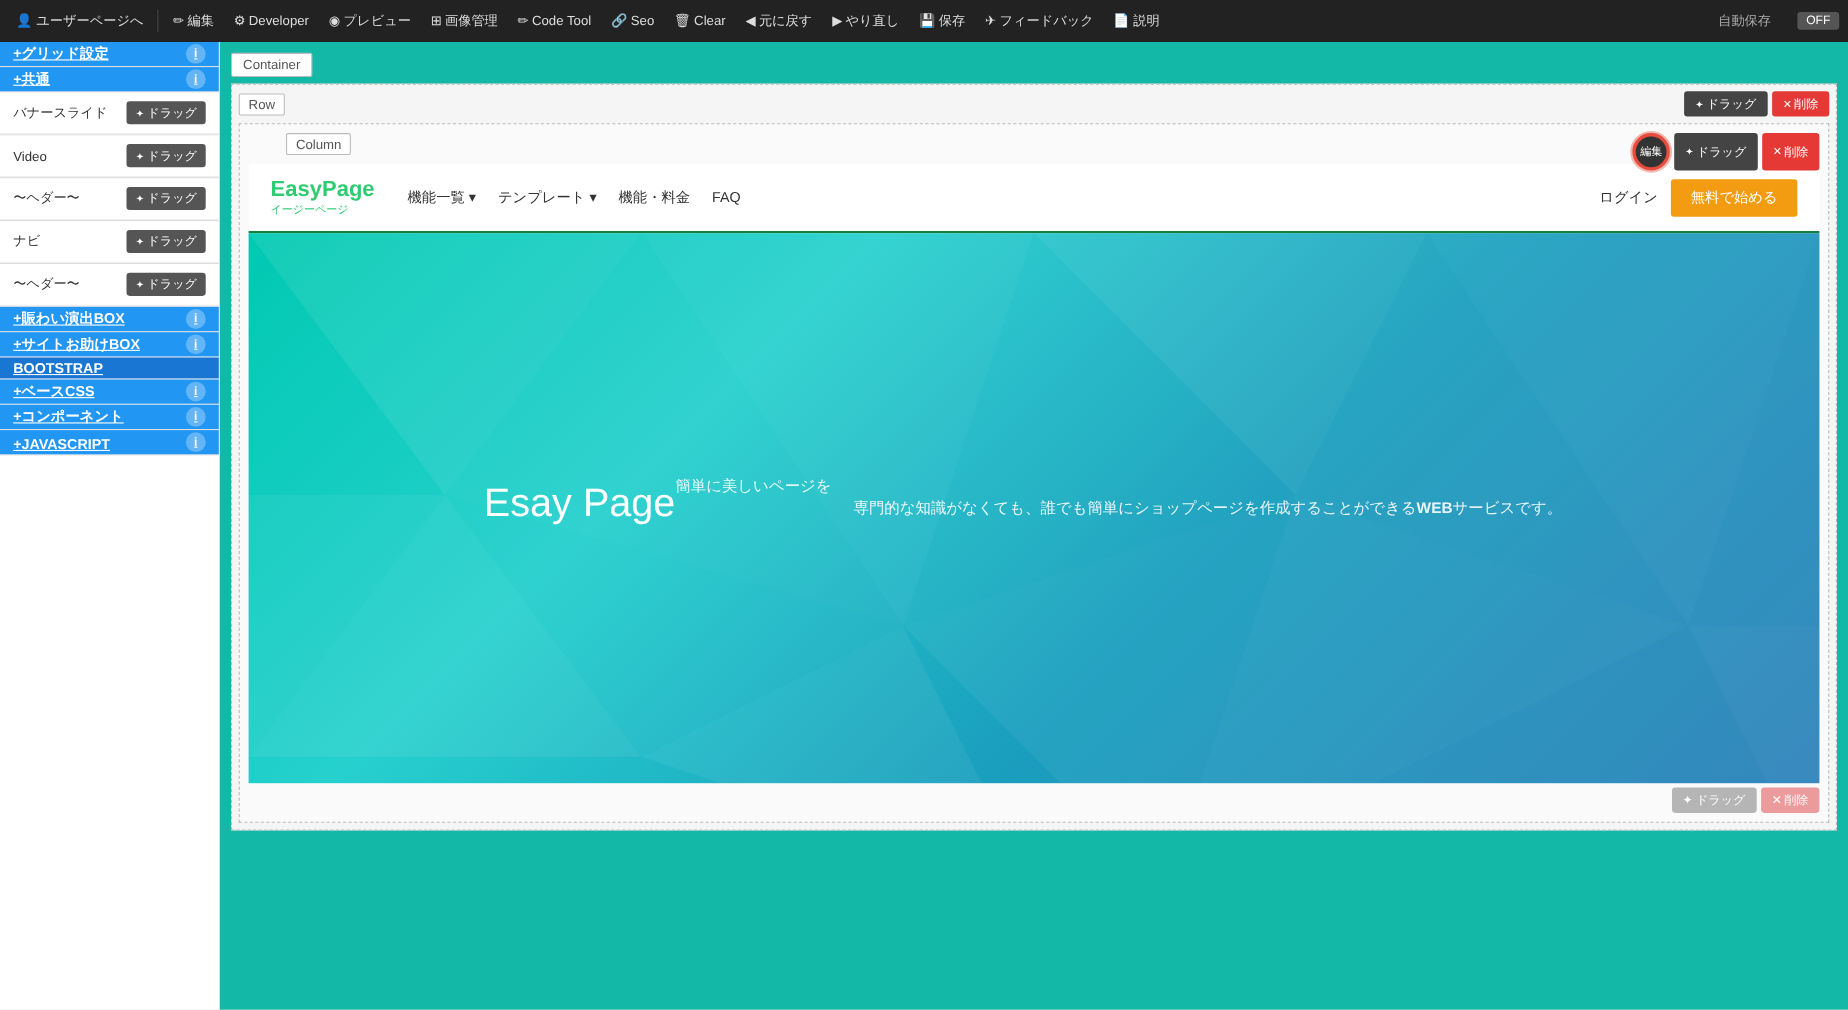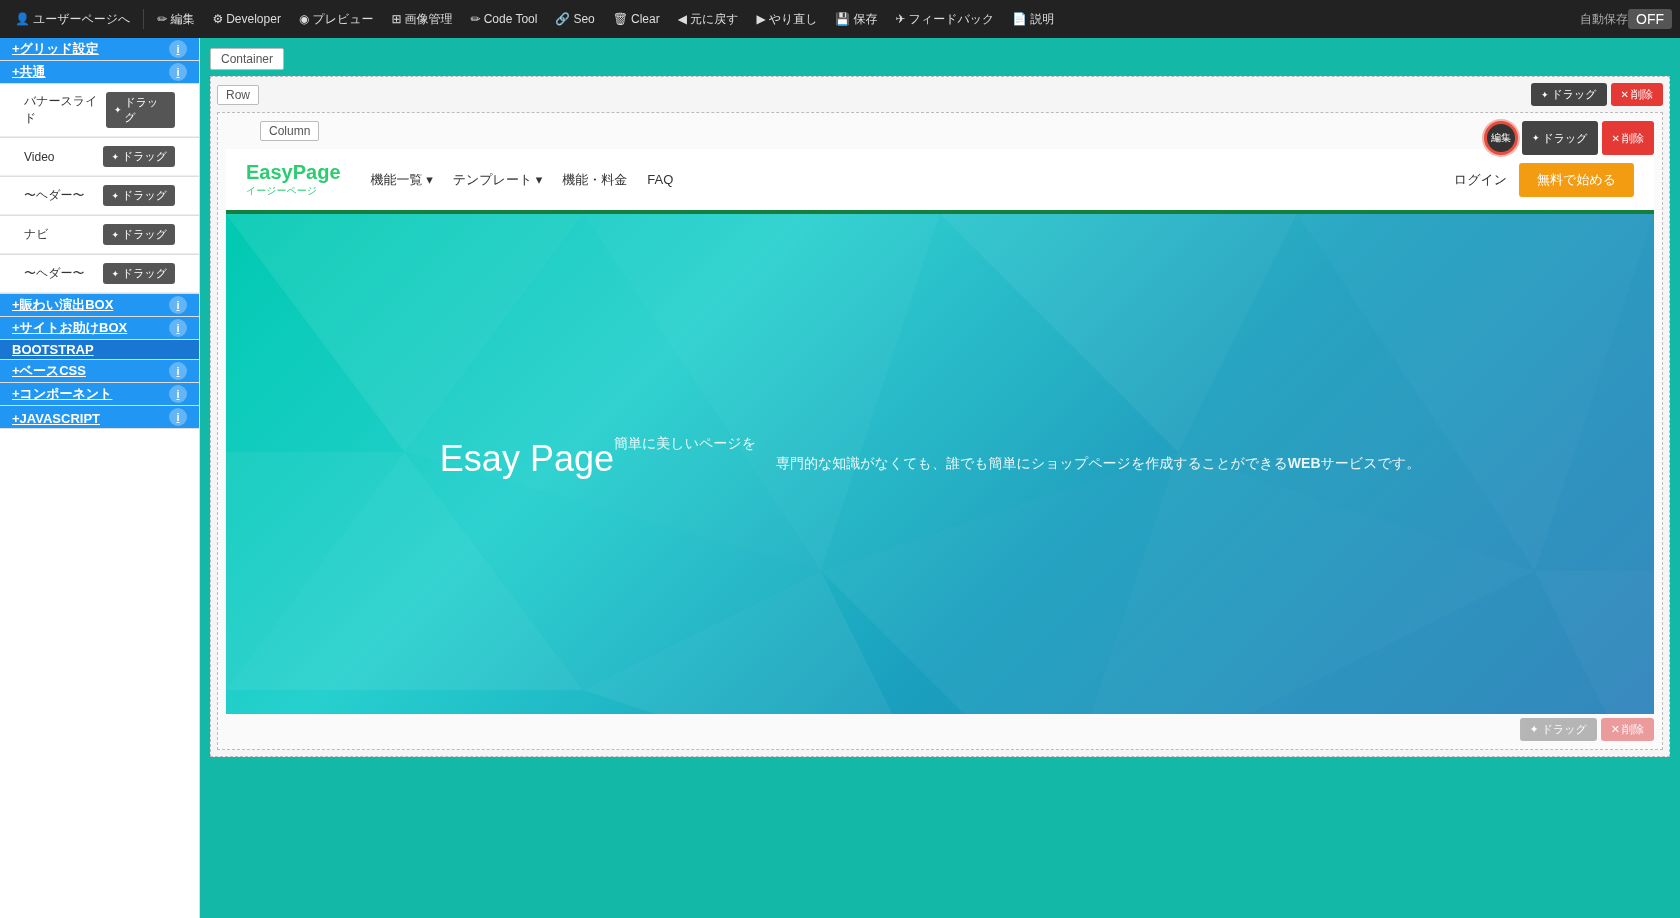--- a/index.html
+++ b/index.html
@@ -26,29 +26,29 @@
       display: flex;
       align-items: center;
       gap: 3px;
       white-space: nowrap;
     }
     .toolbar-divider { width: 1px; background: #444; height: 20px; margin: 0 2px; }
     .toolbar-right {
       margin-left: auto;
       display: flex;
       align-items: center;
-      gap: 0;
+      gap: 24px;
     }
     .autosave-label { color: #aaa; font-size: 12px; }
     .autosave-toggle {
       background: #555;
       color: #fff;
       border-radius: 3px;
       padding: 2px 8px;
-      font-size: 14px;
+      font-size: 11px;
     }
 
     
     #layout {
       display: flex;
       margin-top: 38px;
       height: calc(918px - 38px);
     }
 
     
@@ -83,21 +83,21 @@
       display: flex;
       align-items: center;
       justify-content: center;
       font-size: 11px;
       font-weight: bold;
     }
     .sidebar-item-row {
       display: flex;
       align-items: center;
       justify-content: space-between;
-      padding: 8px 24px;
+      padding: 8px 12px;
       border-bottom: 1px solid #eee;
     }
     .sidebar-item-label { color: #333; font-size: 12px; }
     .drag-btn {
       background: #555;
       color: #fff;
       border-radius: 3px;
       padding: 3px 8px;
       font-size: 11px;
       cursor: grab;
@@ -219,21 +219,21 @@
       cursor: pointer;
       box-shadow: 0 0 0 2px rgba(231,76,60,0.4);
     }
 
     
     .navbar-preview {
       background: #fff;
       padding: 12px 20px;
       display: flex;
       align-items: center;
-      border-bottom: 4px solid #15803d;
+      border-bottom: 2px solid #15803d;
       margin-bottom: 0;
     }
     .brand-text { color: #2ecc71; font-size: 20px; font-weight: bold; }
     .brand-sub { color: #2ecc71; font-size: 10px; display: block; }
     .nav-links { display: flex; align-items: center; gap: 20px; margin-left: 30px; color: #333; font-size: 13px; }
     .nav-links span { cursor: pointer; }
     .nav-links .dropdown::after { content: ' ▾'; }
     .nav-right { margin-left: auto; display: flex; align-items: center; gap: 12px; }
     .btn-login { color: #333; font-size: 13px; cursor: pointer; }
     .btn-cta { background: #f39c12; color: #fff; padding: 8px 18px; border-radius: 3px; font-size: 13px; cursor: pointer; }

